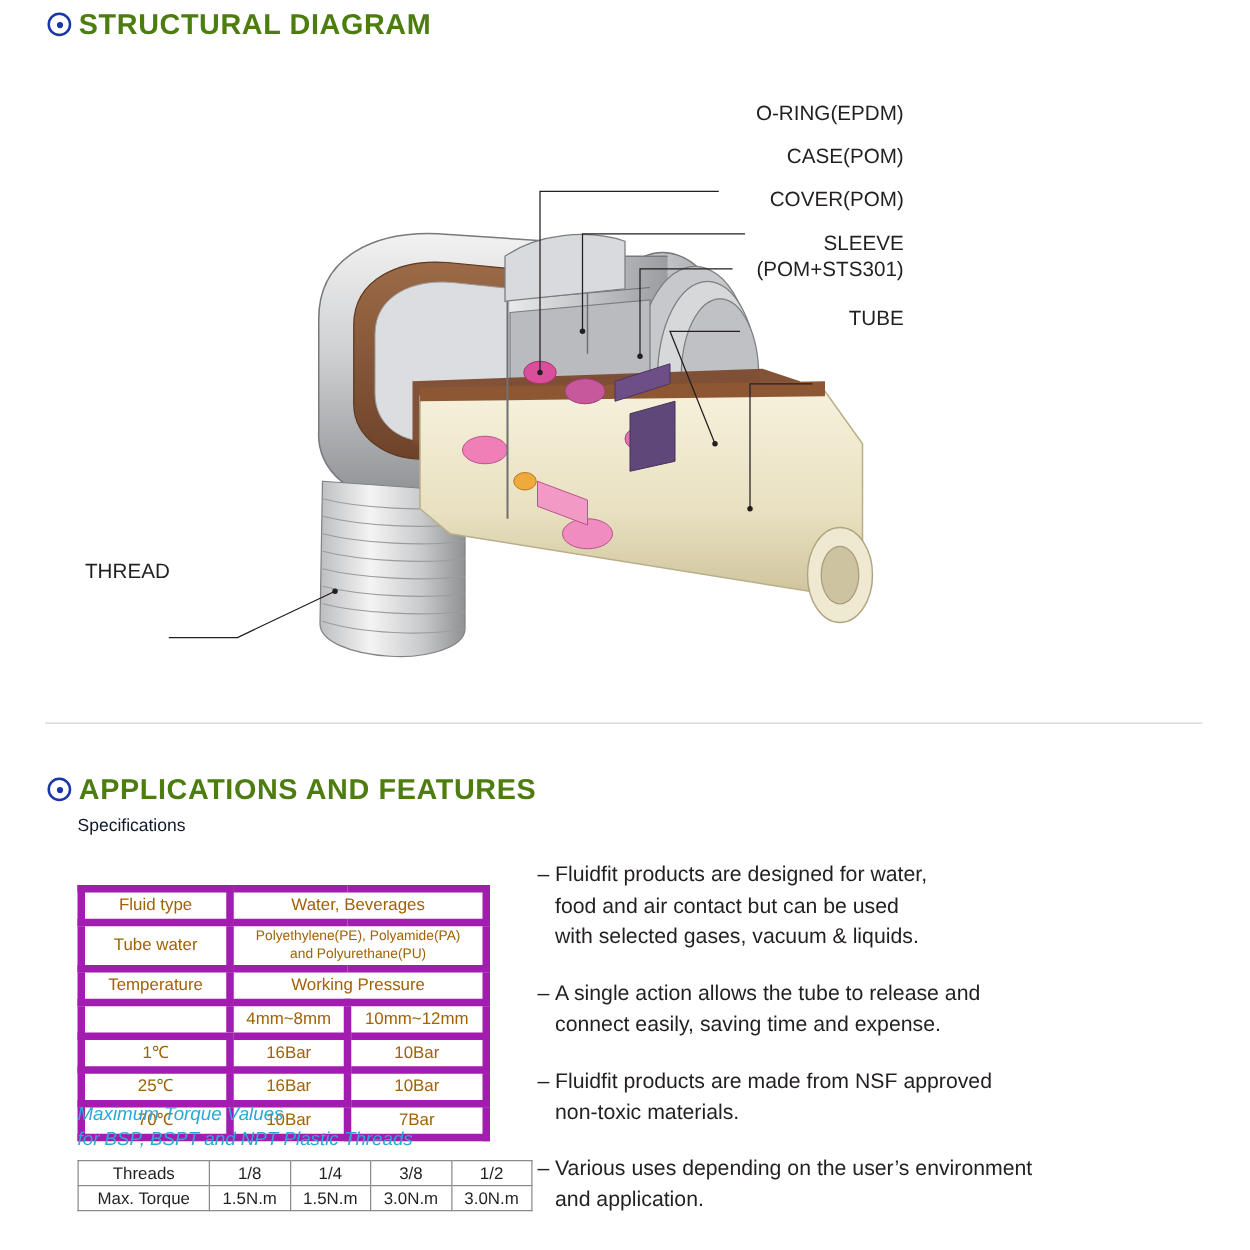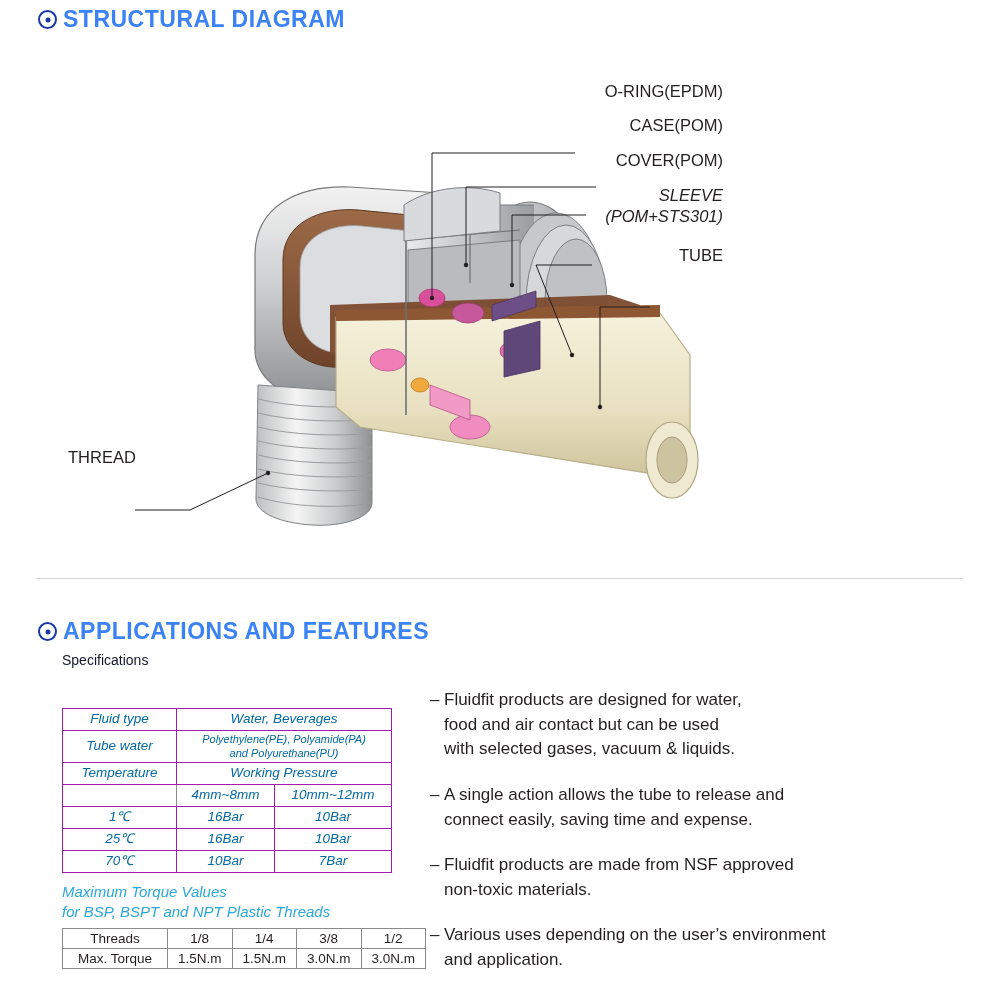--- a/index.html
+++ b/index.html
@@ -17,21 +17,21 @@
     width: 1000px;
     height: 1000px;
   }
 
   
   .section-heading {
     position: absolute;
     display: flex;
     align-items: center;
     gap: 4px;
-    color: #3b82f6;
+    color: #4d7c0f;
     font-size: 23px;
     font-weight: bold;
     letter-spacing: 0.5px;
     white-space: nowrap;
   }
   .bullet-icon {
     width: 15px;
     height: 15px;
     border: 2px solid #1b36a8;
     border-radius: 50%;
@@ -94,26 +94,25 @@
   }
   table.spec {
     position: absolute;
     left: 62px;
     top: 708px;
     width: 330px;
     border-collapse: collapse;
     font-size: 13.5px;
   }
   table.spec td {
-    border: 1px solid #a21caf;
+    border: 6px solid #a21caf;
     padding: 2px 4px;
     text-align: center;
     line-height: 1.25;
-    color: #0369a1;
-    font-style: italic;
+    color: #a16207;
   }
   td.cyan { color: #2aa8d8; }
   td.leftish { text-align: left; padding-left: 8px; }
 
   .torque-title {
     position: absolute;
     left: 62px;
     top: 882px;
     font-size: 15px;
     color: #2aa8d8;
@@ -266,21 +265,21 @@
         <circle cx="512" cy="230" r="2.2"></circle>
         <circle cx="572" cy="300" r="2.2"></circle>
         <circle cx="600" cy="352" r="2.2"></circle>
         <circle cx="268" cy="418" r="2.2"></circle>
       </g>
     </svg>
 
     <div class="callout-label" style="left:438px; top:26px; width:285px;">O-RING(EPDM)</div>
     <div class="callout-label" style="left:438px; top:95px; width:285px;">COVER(POM)</div>
     <div class="callout-label" style="left:438px; top:60px; width:285px;">CASE(POM)</div>
-    <div class="callout-label" style="left:438px; top:130px; width:285px; white-space:pre-line;font-style:italic;">SLEEVE
+    <div class="callout-label" style="left:438px; top:130px; width:285px; white-space:pre-line;">SLEEVE
 (POM+STS301)</div>
     <div class="callout-label" style="left:438px; top:190px; width:285px;">TUBE</div>
     <div class="callout-label left" style="left:68px; top:392px;">THREAD</div>
   </div>
 
   <div class="divider"></div>
 
   <div class="section-heading" id="heading-applications">
     <span class="bullet-icon"></span>
     <span>APPLICATIONS AND FEATURES</span>

